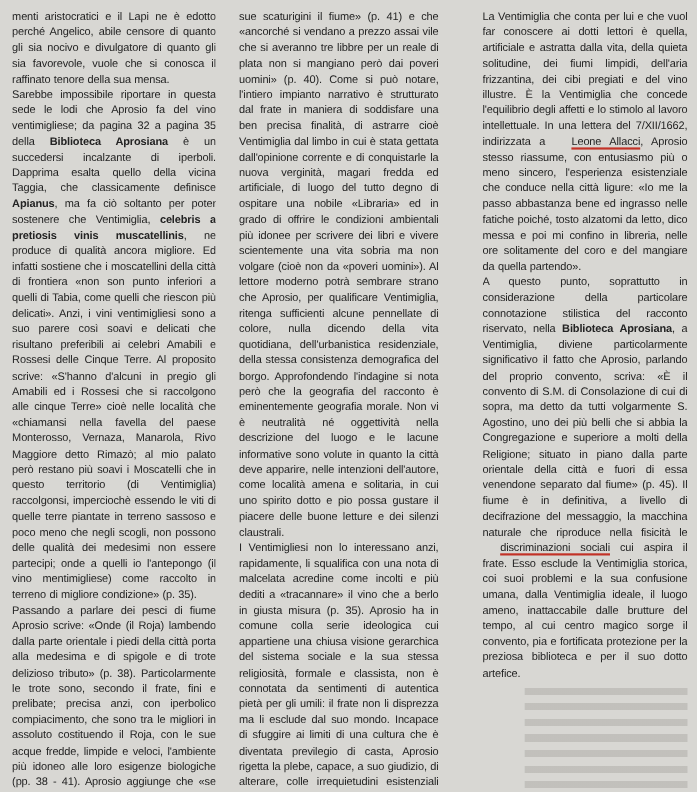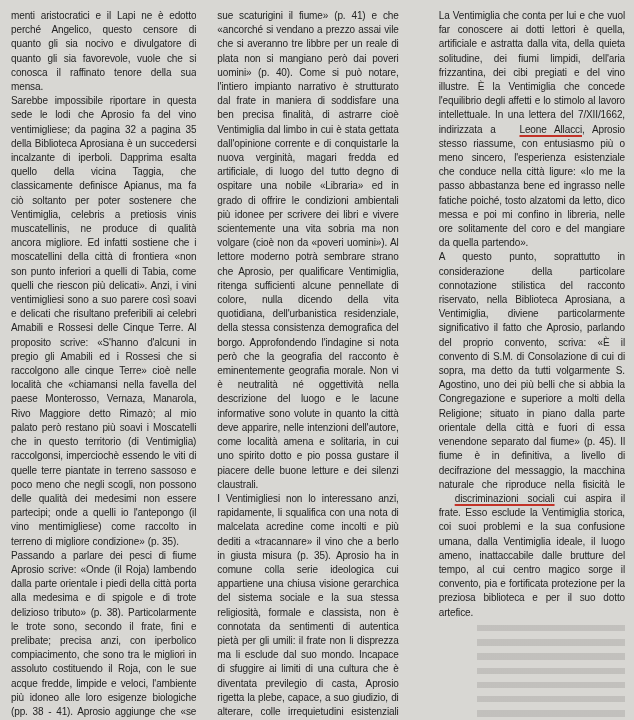--- a/index.html
+++ b/index.html
@@ -27,21 +27,21 @@
     word-spacing: 0.4px;
     color: #232323;
     overflow: hidden;
   }
   .col p {
     margin: 0;
   }
   .col-1 { width: 187px; margin-right: 21px; }
   .col-2 { width: 183px; margin-right: 40px; }
   .col-3 { width: 188px; }
-  .bold { font-weight: normal; }
+  .bold { font-weight: bold; }
   .red-underline {
     text-decoration: underline;
     text-decoration-color: #c23227;
     text-decoration-thickness: 2px;
     text-underline-offset: 2px;
     padding-left: 16px;
   }
   
   .ghost {
     margin-top: 5px;
@@ -57,21 +57,21 @@
     );
     filter: blur(0.7px);
     opacity: 0.55;
   }
 </style>
 </head>
 <body>
 
 <div class="page">
   <div class="col col-1">
-      <p><span>menti aristocratici e il Lapi ne è edotto perché Angelico, questo censore di quanto gli sia nocivo e divulgatore di quanto gli sia favorevole, vuole che si conosca il raffinato tenore della sua mensa.</span></p>
+      <p><span>menti aristocratici e il Lapi ne è edotto perché Angelico, abile censore di quanto gli sia nocivo e divulgatore di quanto gli sia favorevole, vuole che si conosca il raffinato tenore della sua mensa.</span></p>
       <p><span>Sarebbe impossibile riportare in questa sede le lodi che Aprosio fa del vino ventimigliese; da pagina 32 a pagina 35 della </span><span class="bold">Biblioteca Aprosiana</span><span> è un succedersi incalzante di iperboli. Dapprima esalta quello della vicina Taggia, che classicamente definisce </span><span class="bold">Apianus</span><span>, ma fa ciò soltanto per poter sostenere che Ventimiglia, </span><span class="bold">celebris a pretiosis vinis muscatellinis</span><span>, ne produce di qualità ancora migliore. Ed infatti sostiene che i moscatellini della città di frontiera «non son punto inferiori a quelli di Tabia, come quelli che riescon più delicati». Anzi, i vini ventimigliesi sono a suo parere così soavi e delicati che risultano preferibili ai celebri Amabili e Rossesi delle Cinque Terre. Al proposito scrive: «S'hanno d'alcuni in pregio gli Amabili ed i Rossesi che si raccolgono alle cinque Terre» cioè nelle località che «chiamansi nella favella del paese Monterosso, Vernaza, Manarola, Rivo Maggiore detto Rimazò; al mio palato però restano più soavi i Moscatelli che in questo territorio (di Ventimiglia) raccolgonsi, imperciochè essendo le viti di quelle terre piantate in terreno sassoso e poco meno che negli scogli, non possono delle qualità dei medesimi non essere partecipi; onde a quelli io l'antepongo (il vino mentimigliese) come raccolto in terreno di migliore condizione» (p. 35).</span></p>
       <p><span>Passando a parlare dei pesci di fiume Aprosio scrive: «Onde (il Roja) lambendo dalla parte orientale i piedi della città porta alla medesima e di spigole e di trote delizioso tributo» (p. 38). Particolarmente le trote sono, secondo il frate, fini e prelibate; precisa anzi, con iperbolico compiacimento, che sono tra le migliori in assoluto costituendo il Roja, con le sue acque fredde, limpide e veloci, l'ambiente più idoneo alle loro esigenze biologiche (pp. 38 - 41). Aprosio aggiunge che «se ne prendono più in Airole, in Breglio, in Saorgio ed in Tenda di donde ha le</span></p>
     </div>
   <div class="col col-2">
       <p><span>sue scaturigini il fiume» (p. 41) e che «ancorché si vendano a prezzo assai vile che si averanno tre libbre per un reale di plata non si mangiano però dai poveri uomini» (p. 40). Come si può notare, l'intiero impianto narrativo è strutturato dal frate in maniera di soddisfare una ben precisa finalità, di astrarre cioè Ventimiglia dal limbo in cui è stata gettata dall'opinione corrente e di conquistarle la nuova verginità, magari fredda ed artificiale, di luogo del tutto degno di ospitare una nobile «Libraria» ed in grado di offrire le condizioni ambientali più idonee per scrivere dei libri e vivere scientemente una vita sobria ma non volgare (cioè non da «poveri uomini»). Al lettore moderno potrà sembrare strano che Aprosio, per qualificare Ventimiglia, ritenga sufficienti alcune pennellate di colore, nulla dicendo della vita quotidiana, dell'urbanistica residenziale, della stessa consistenza demografica del borgo. Approfondendo l'indagine si nota però che la geografia del racconto è eminentemente geografia morale. Non vi è neutralità né oggettività nella descrizione del luogo e le lacune informative sono volute in quanto la città deve apparire, nelle intenzioni dell'autore, come località amena e solitaria, in cui uno spirito dotto e pio possa gustare il piacere delle buone letture e dei silenzi claustrali.</span></p>
       <p><span>I Ventimigliesi non lo interessano anzi, rapidamente, li squalifica con una nota di malcelata acredine come incolti e più dediti a «tracannare» il vino che a berlo in giusta misura (p. 35). Aprosio ha in comune colla serie ideologica cui appartiene una chiusa visione gerarchica del sistema sociale e la sua stessa religiosità, formale e classista, non è connotata da sentimenti di autentica pietà per gli umili: il frate non li disprezza ma li esclude dal suo mondo. Incapace di sfuggire ai limiti di una cultura che è diventata previlegio di casta, Aprosio rigetta la plebe, capace, a suo giudizio, di alterare, colle irrequietudini esistenziali che le sono proprie, le salde geometrie della natura e della raggiunta pace dell'animo.</span></p>
     </div>
   <div class="col col-3">
 
   <p><span>La Ventimiglia che conta per lui e che vuol far conoscere ai dotti lettori è quella, artificiale e astratta dalla vita, della quieta solitudine, dei fiumi limpidi, dell'aria frizzantina, dei cibi pregiati e del vino illustre. È la Ventimiglia che concede l'equilibrio degli affetti e lo stimolo al lavoro intellettuale. In una lettera del 7/XII/1662, indirizzata a </span><span class="red-underline">Leone Allacci</span><span>, Aprosio stesso riassume, con entusiasmo più o meno sincero, l'esperienza esistenziale che conduce nella città ligure: «Io me la passo abbastanza bene ed ingrasso nelle fatiche poiché, tosto alzatomi da letto, dico messa e poi mi confino in libreria, nelle ore solitamente del coro e del mangiare da quella partendo».</span></p>

